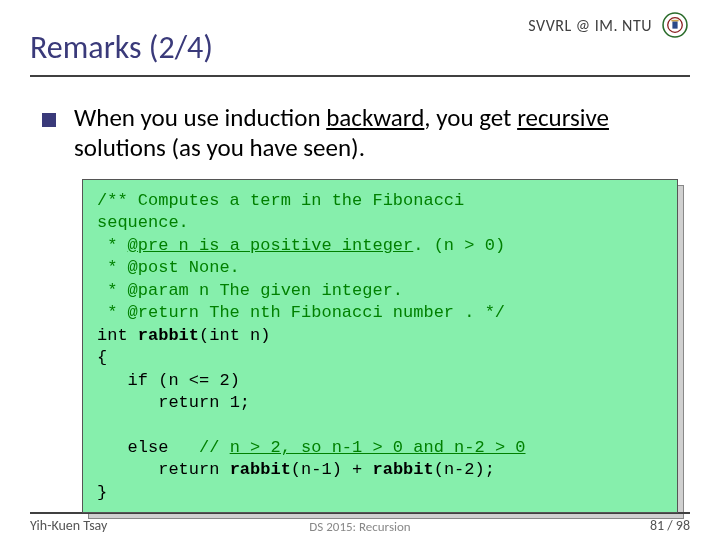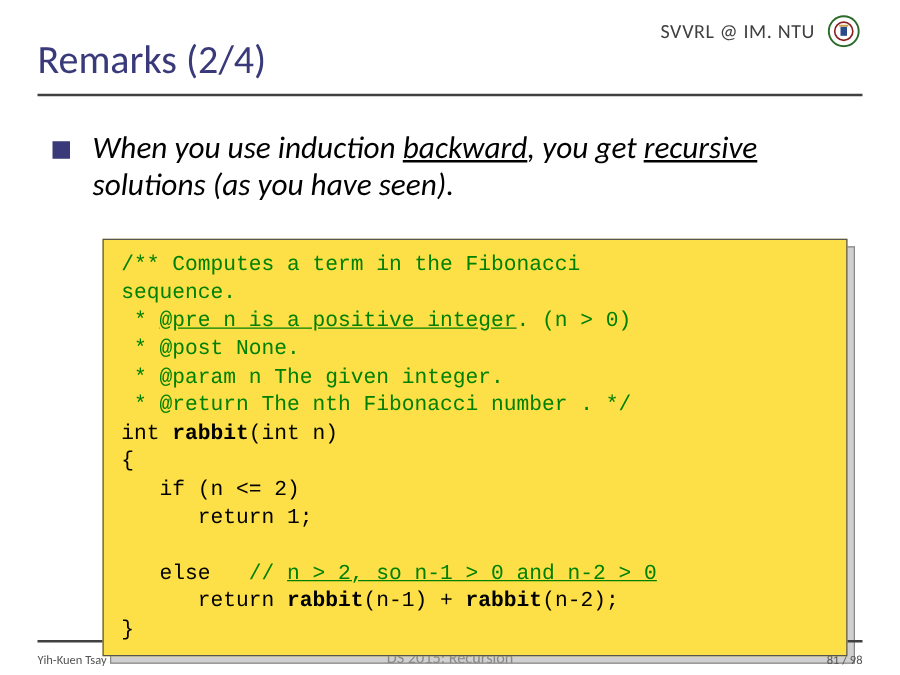--- a/index.html
+++ b/index.html
@@ -5,30 +5,30 @@
   * { margin: 0; padding: 0; box-sizing: border-box; }
   html, body { width: 720px; height: 540px; font-family: Calibri, Arial, sans-serif; background: #fff; color: #000; overflow: hidden; }
   .slide { position: relative; width: 720px; height: 540px; padding: 0 30px; }
   .header-top { position: absolute; top: 12px; right: 32px; display: flex; align-items: center; gap: 10px; }
   .header-label { font-size: 16px; color: #404040; letter-spacing: 0.5px; }
   .logo { width: 26px; height: 26px; }
   .title-row { padding-top: 28px; }
   .title { font-size: 32px; color: #3a3a7a; font-weight: 400; }
   .title-line { border: none; border-top: 2px solid #404040; margin-top: 8px; margin-bottom: 8px; }
   .content { padding: 18px 4px 0 12px; }
-  .bullet-row { display: flex; align-items: flex-start; gap: 18px; margin-bottom: 28px; font-style: italic; }
+  .bullet-row { display: flex; align-items: flex-start; gap: 18px; margin-bottom: 16px; }
   .bullet-sq { width: 14px; height: 14px; background: #3a3a7a; margin-top: 10px; flex: 0 0 auto; }
   .bullet-text { font-size: 25px; line-height: 1.2; color: #000; }
   .code-box-wrap { position: relative; margin-left: 40px; margin-right: 8px; }
   .code-shadow { position: absolute; top: 6px; left: 6px; right: -6px; bottom: -6px; background: #d0d0d0; border: 1px solid #888; z-index: 0; }
-  .code-box { position: relative; background: #fde047; border: 1px solid #555; padding: 10px 14px 8px 14px; font-family: "Courier New", monospace; font-size: 17px; line-height: 1.32; z-index: 1; white-space: pre-wrap; }
+  .code-box { position: relative; background: #86efac; border: 1px solid #555; padding: 10px 14px 8px 14px; font-family: "Courier New", monospace; font-size: 17px; line-height: 1.32; z-index: 1; white-space: pre-wrap; }
   .com { color: #008000; }
   .b { font-weight: bold; }
   .u { text-decoration: underline; }
-  .footer { position: absolute; bottom: 6px; left: 0; right: 0; padding: 0 30px; display: flex; justify-content: space-between; align-items: center; font-size: 10px; color: #555; }
+  .footer { position: absolute; bottom: 6px; left: 0; right: 0; padding: 0 30px; display: flex; justify-content: space-between; align-items: center; font-size: 14px; color: #555; }
   .footer-line { position: absolute; bottom: 26px; left: 30px; right: 30px; border-top: 2px solid #404040; }
   .footer-center { position: absolute; left: 50%; transform: translateX(-50%); bottom: 6px; color: #888; font-size: 13px; }
 </style>
 </head>
 <body>
 
 <div class="slide">
 
   <div class="header-top">
     <span class="header-label">SVVRL @ IM. NTU</span>

